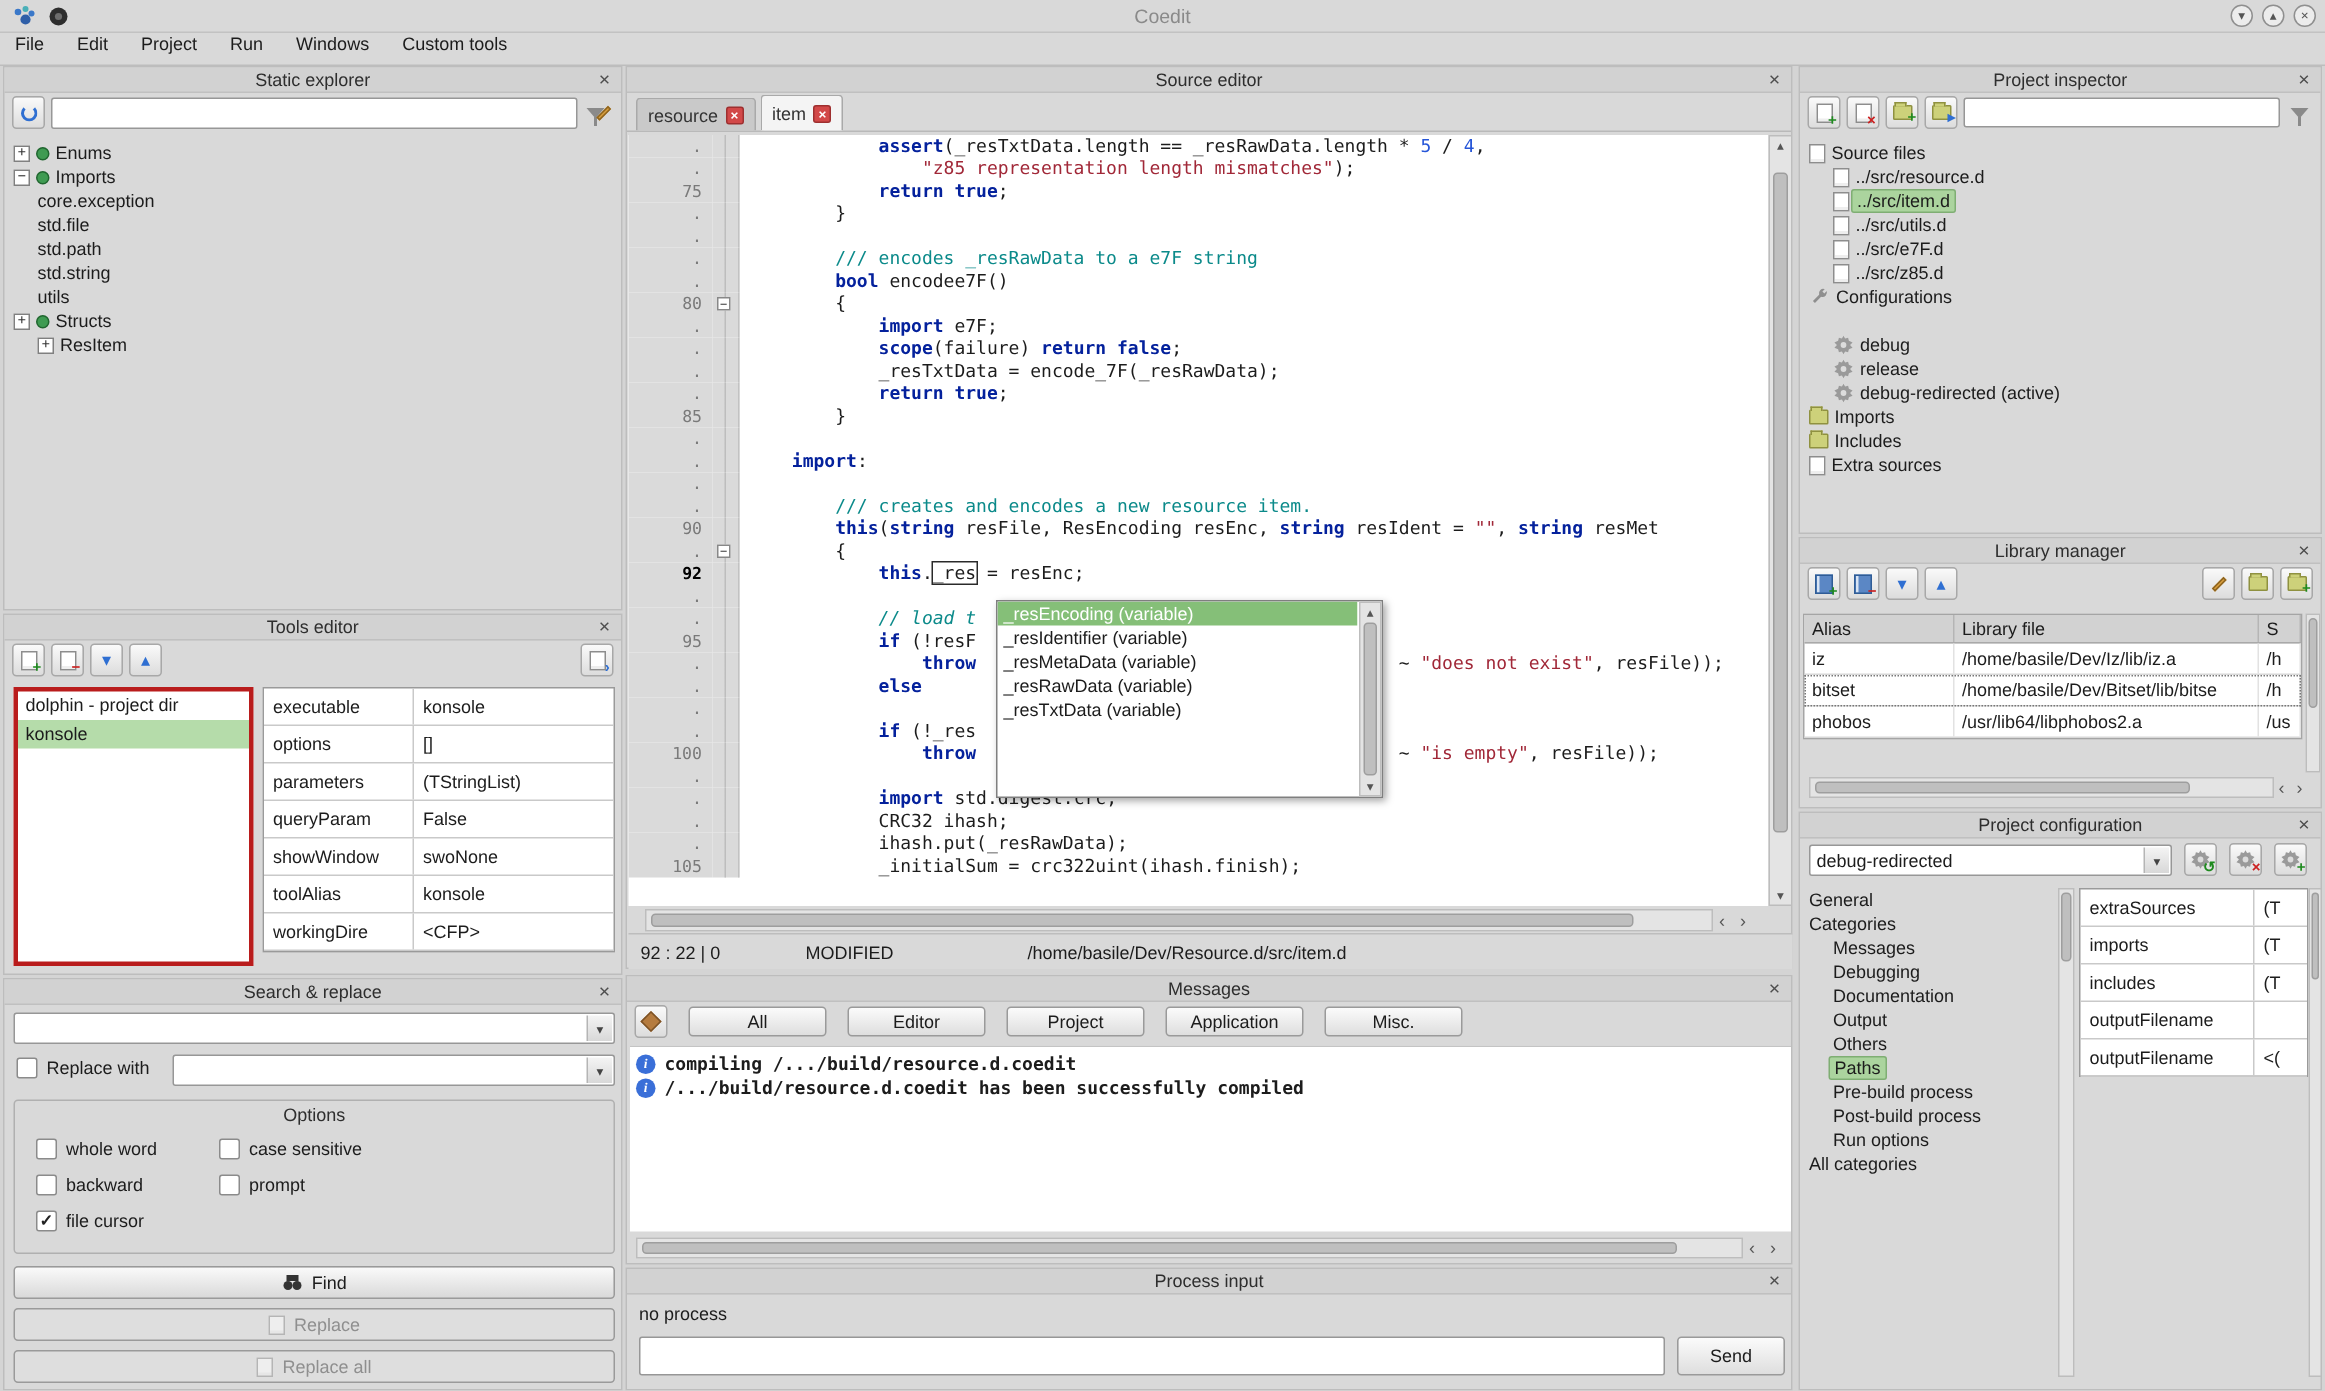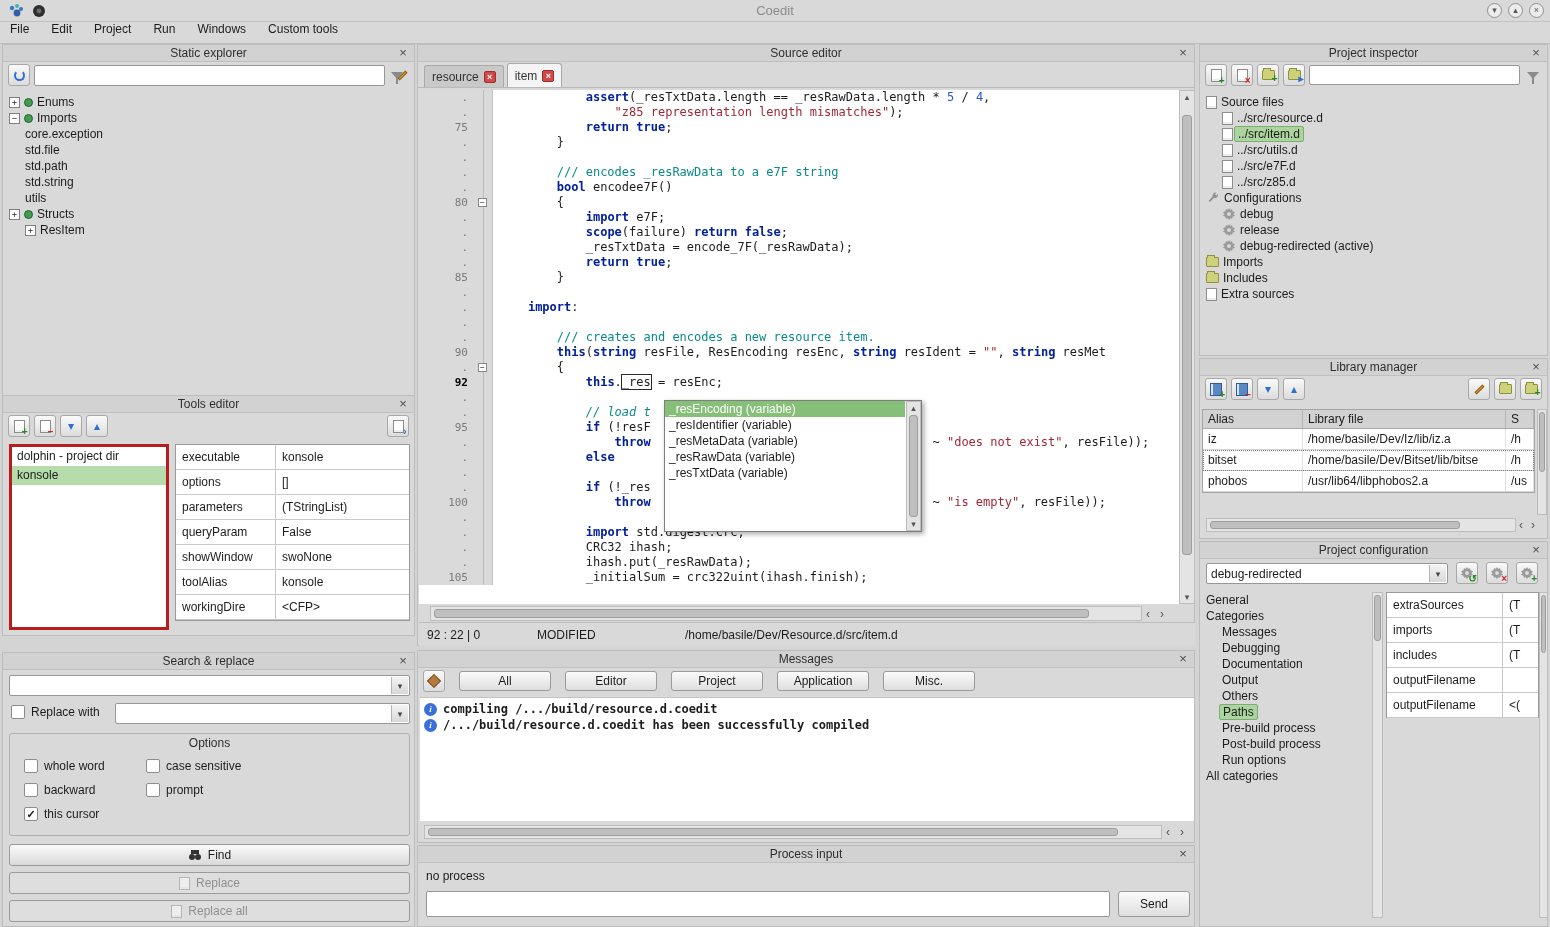--- a/index.html
+++ b/index.html
@@ -56,21 +56,21 @@
                 font:italic bold 9px/13px "Liberation Serif",serif;text-align:center}
   .badge{position:absolute;right:-3px;bottom:-4px;font:bold 10px/10px "Liberation Sans",sans-serif}
   .b-plus{color:#1f8a1f}.b-minus{color:#c22}.b-x{color:#c22}
   .arr{font-size:12px;color:#2f6fd2;line-height:12px}
   
   .sb{background:#e4e4e4;border:1px solid #bdbdbd;position:absolute}
   .sb .thumb{background:#bfbfbf;border:1px solid #9e9e9e;border-radius:3px;position:absolute}
   .sb .sarr{position:absolute;color:#555;font-size:9px;text-align:center}
   
   #p-se{left:2px;top:44px;width:413px;height:363px}
-  #p-te{left:2px;top:395px;width:413px;height:241px}
+  #p-te{left:2px;top:409px;width:413px;height:241px}
   #p-sr{left:2px;top:652px;width:413px;height:275px}
   #p-src{left:417px;top:44px;width:778px;height:602px}
   #p-msg{left:417px;top:650px;width:778px;height:193px}
   #p-proc{left:417px;top:845px;width:778px;height:82px}
   #p-pin{left:1199px;top:44px;width:349px;height:312px}
   #p-lib{left:1199px;top:358px;width:349px;height:181px}
   #p-cfg{left:1199px;top:541px;width:349px;height:386px}
   
   #se-tree{padding:6px 2px}
   
@@ -344,21 +344,21 @@
         <label class="cbrow">
           <span class="cb"></span>
           <span class="cblab">whole word</span>
         </label>
         <label class="cbrow">
           <span class="cb"></span>
           <span class="cblab">backward</span>
         </label>
         <label class="cbrow">
           <span class="cb">✓</span>
-          <span class="cblab">this cursor</span>
+          <span class="cblab">file cursor</span>
         </label>
       </div>
     <div style="position:absolute;left:136px;top:24px;display:flex;flex-direction:column;gap:8px" id="sr-col1">
         <label class="cbrow">
           <span class="cb"></span>
           <span class="cblab">case sensitive</span>
         </label>
         <label class="cbrow">
           <span class="cb"></span>
           <span class="cblab">prompt</span>
@@ -735,21 +735,21 @@
         <span class="tlab">../src/z85.d</span>
       </div>
       <div class="trow" style="padding-left: 4px;">
         <span class="icw">
           <svg width="14" height="14" viewBox="0 0 16 16">
             <path d="M13.5 3.5a3.4 3.4 0 0 1-4.3 4.3L4.5 12.5 3 11l4.7-4.7A3.4 3.4 0 0 1 12 2l-1.8 1.8 1.5 1.5z" fill="#8f8f8f"></path>
           </svg>
         </span>
         <span class="tlab">Configurations</span>
       </div>
-      <div class="trow" style="padding-left: 20px;">
+      <div class="trow" style="padding-left: 20px; margin-top: 16px;">
         <span class="icw">
           <svg width="14" height="14" viewBox="0 0 16 16">
             <path d="M8 1l1.2 2.1 2.3-.6.6 2.3L14.9 6 13 8l1.9 2-2.8 1.2-.6 2.3-2.3-.6L8 15l-1.2-2.1-2.3.6-.6-2.3L1.1 10 3 8 1.1 6l2.8-1.2.6-2.3 2.3.6z" fill="#9a9a9a"></path>
             <circle cx="8" cy="8" r="2.2" fill="#dcdcdc"></circle>
           </svg>
         </span>
         <span class="tlab">debug</span>
       </div>
       <div class="trow" style="padding-left: 20px;">
         <span class="icw">

